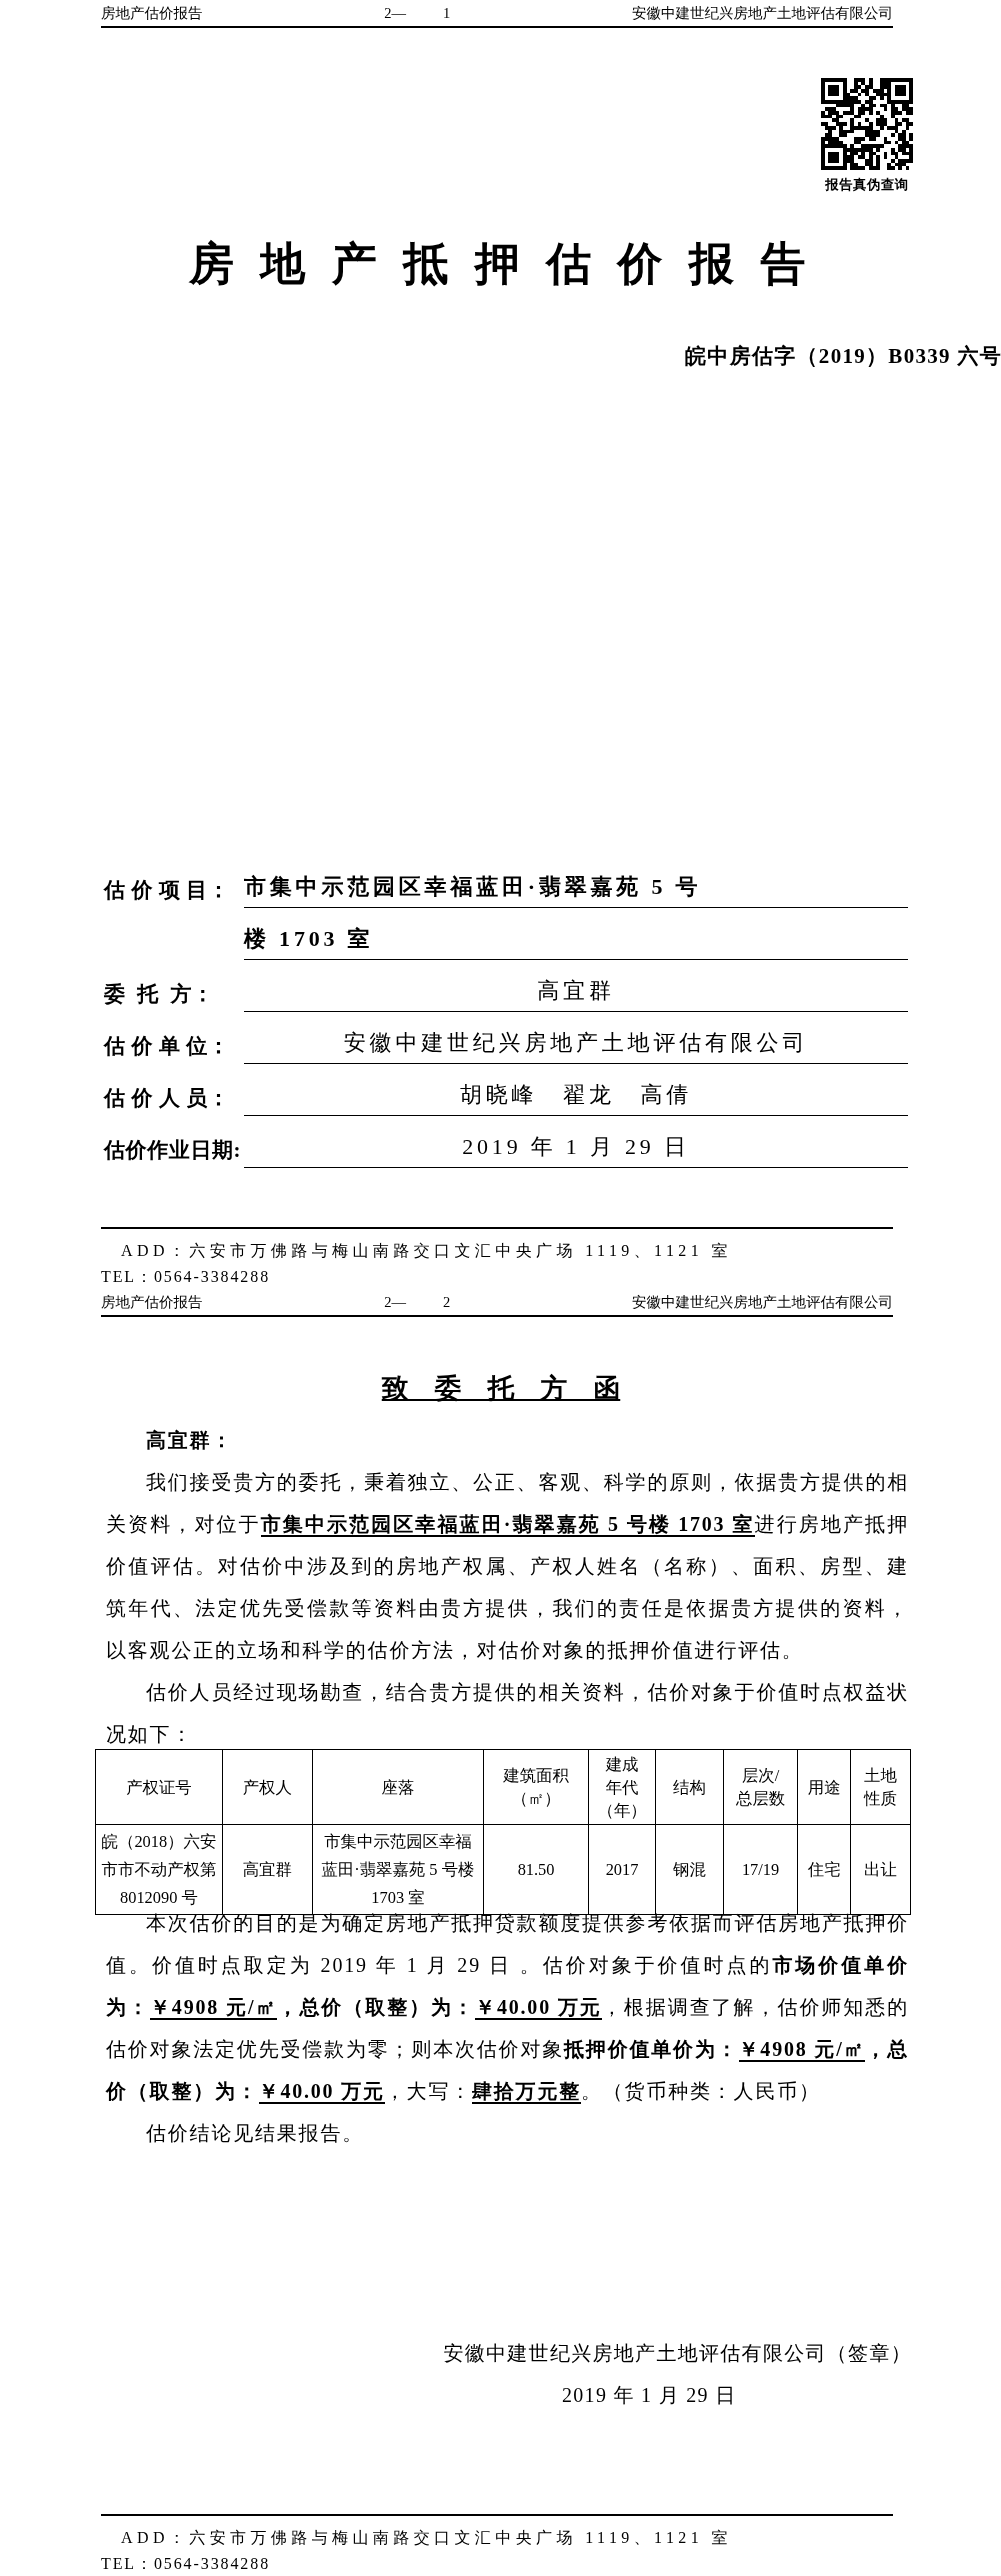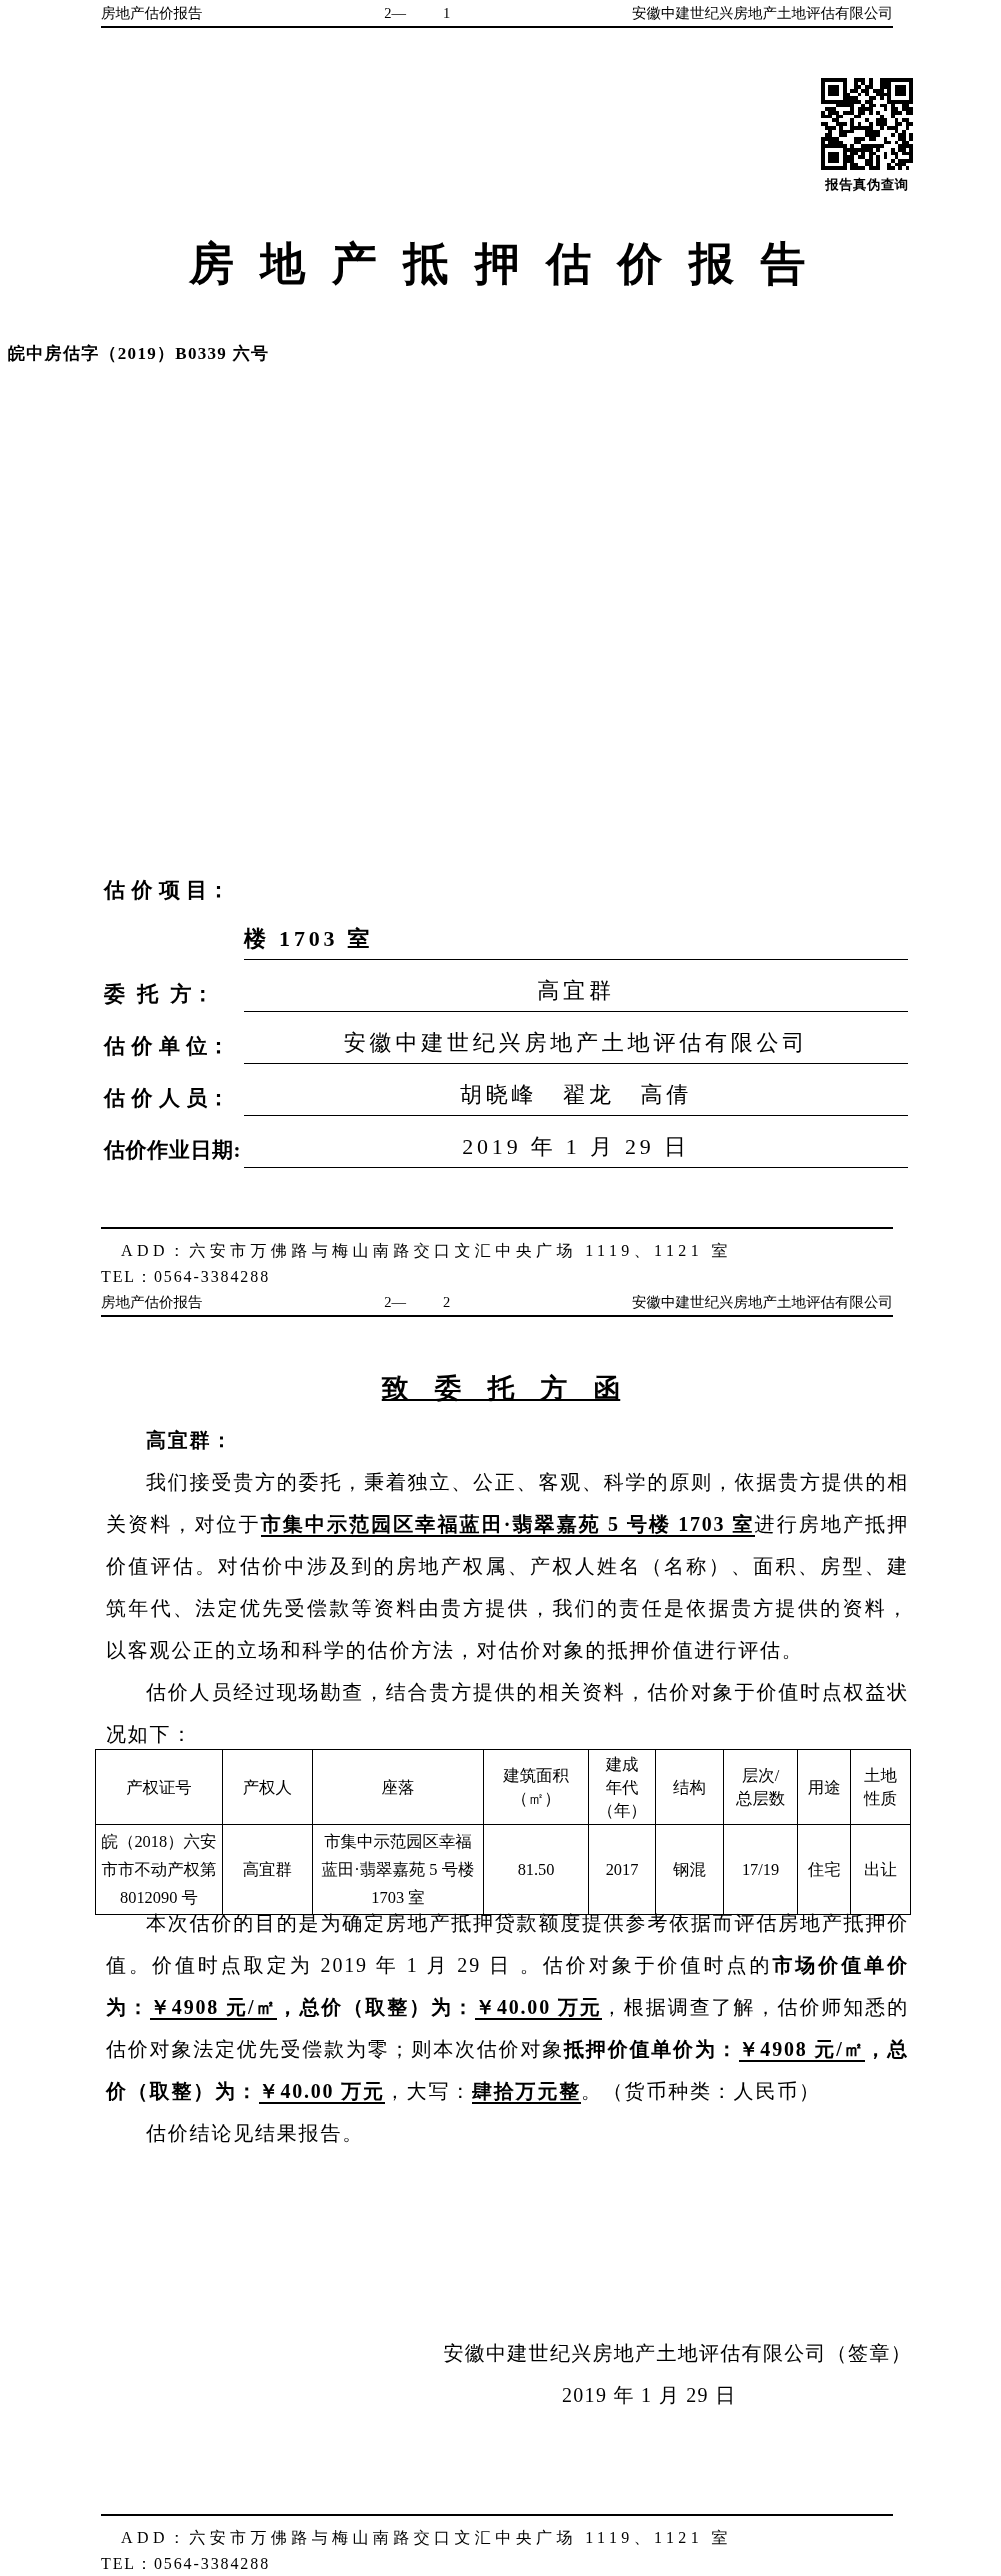--- a/index.html
+++ b/index.html
@@ -21,21 +21,21 @@
   
   .qr-block{position:absolute;top:78px;left:821px;width:92px;text-align:center;}
   .qr{width:92px;height:92px;display:grid;grid-template-columns:repeat(25,1fr);grid-auto-rows:1fr;background:#fff;}
   .qr i{display:block;}
   .qr i.on{background:#000;}
   .qr-caption{font-size:13.3px;font-weight:bold;margin-top:5.7px;letter-spacing:0.6px;}
 
   
   .main-title{position:absolute;top:234px;left:0;right:0;text-align:center;
               font-size:45px;font-weight:bold;white-space:pre;letter-spacing:7.6px;}
-  .doc-no{position:absolute;top:342px;left:8px;right:0;text-align:left;font-size:17px;font-weight:bold;letter-spacing:1.3px;}
+  .doc-no{position:absolute;top:342px;left:8px;right:0;text-align:right;font-size:21px;font-weight:bold;letter-spacing:1.3px;}
 
   .form-block{position:absolute;top:856px;left:104px;width:804px;}
   .field-row{display:flex;align-items:flex-end;height:52px;}
   .field-label{white-space:pre;font-size:21px;font-weight:bold;flex:0 0 140px;padding-bottom:3.8px;letter-spacing:0.6px;}
   .field-value{flex:1;border-bottom:1.9px solid #000;font-size:22px;padding-bottom:5px;letter-spacing:3.8px;}
   .field-value.v-bold{font-weight:bold;}
   .field-value.v-center{text-align:center;}
 
   
   .letter-title{position:absolute;top:1370px;left:0;right:0;text-align:center;
@@ -705,20 +705,21 @@
       </div>
     <div class="qr-caption">报告真伪查询</div>
   </div>
 
   <div class="main-title">房 地 产 抵 押 估 价 报 告</div>
   <div class="doc-no">皖中房估字（2019）B0339 六号</div>
 
   <div class="form-block">
     <div class="field-row">
       <span class="field-label">估 价 项 目：</span>
+      <span class="field-value v-bold">市集中示范园区幸福蓝田·翡翠嘉苑 5 号</span>
     </div>
     <div class="field-row">
       <span class="field-label"></span>
       <span class="field-value v-bold">楼 1703 室</span>
     </div>
     <div class="field-row">
       <span class="field-label">委  托  方：</span>
       <span class="field-value v-center">高宜群</span>
     </div>
     <div class="field-row">

